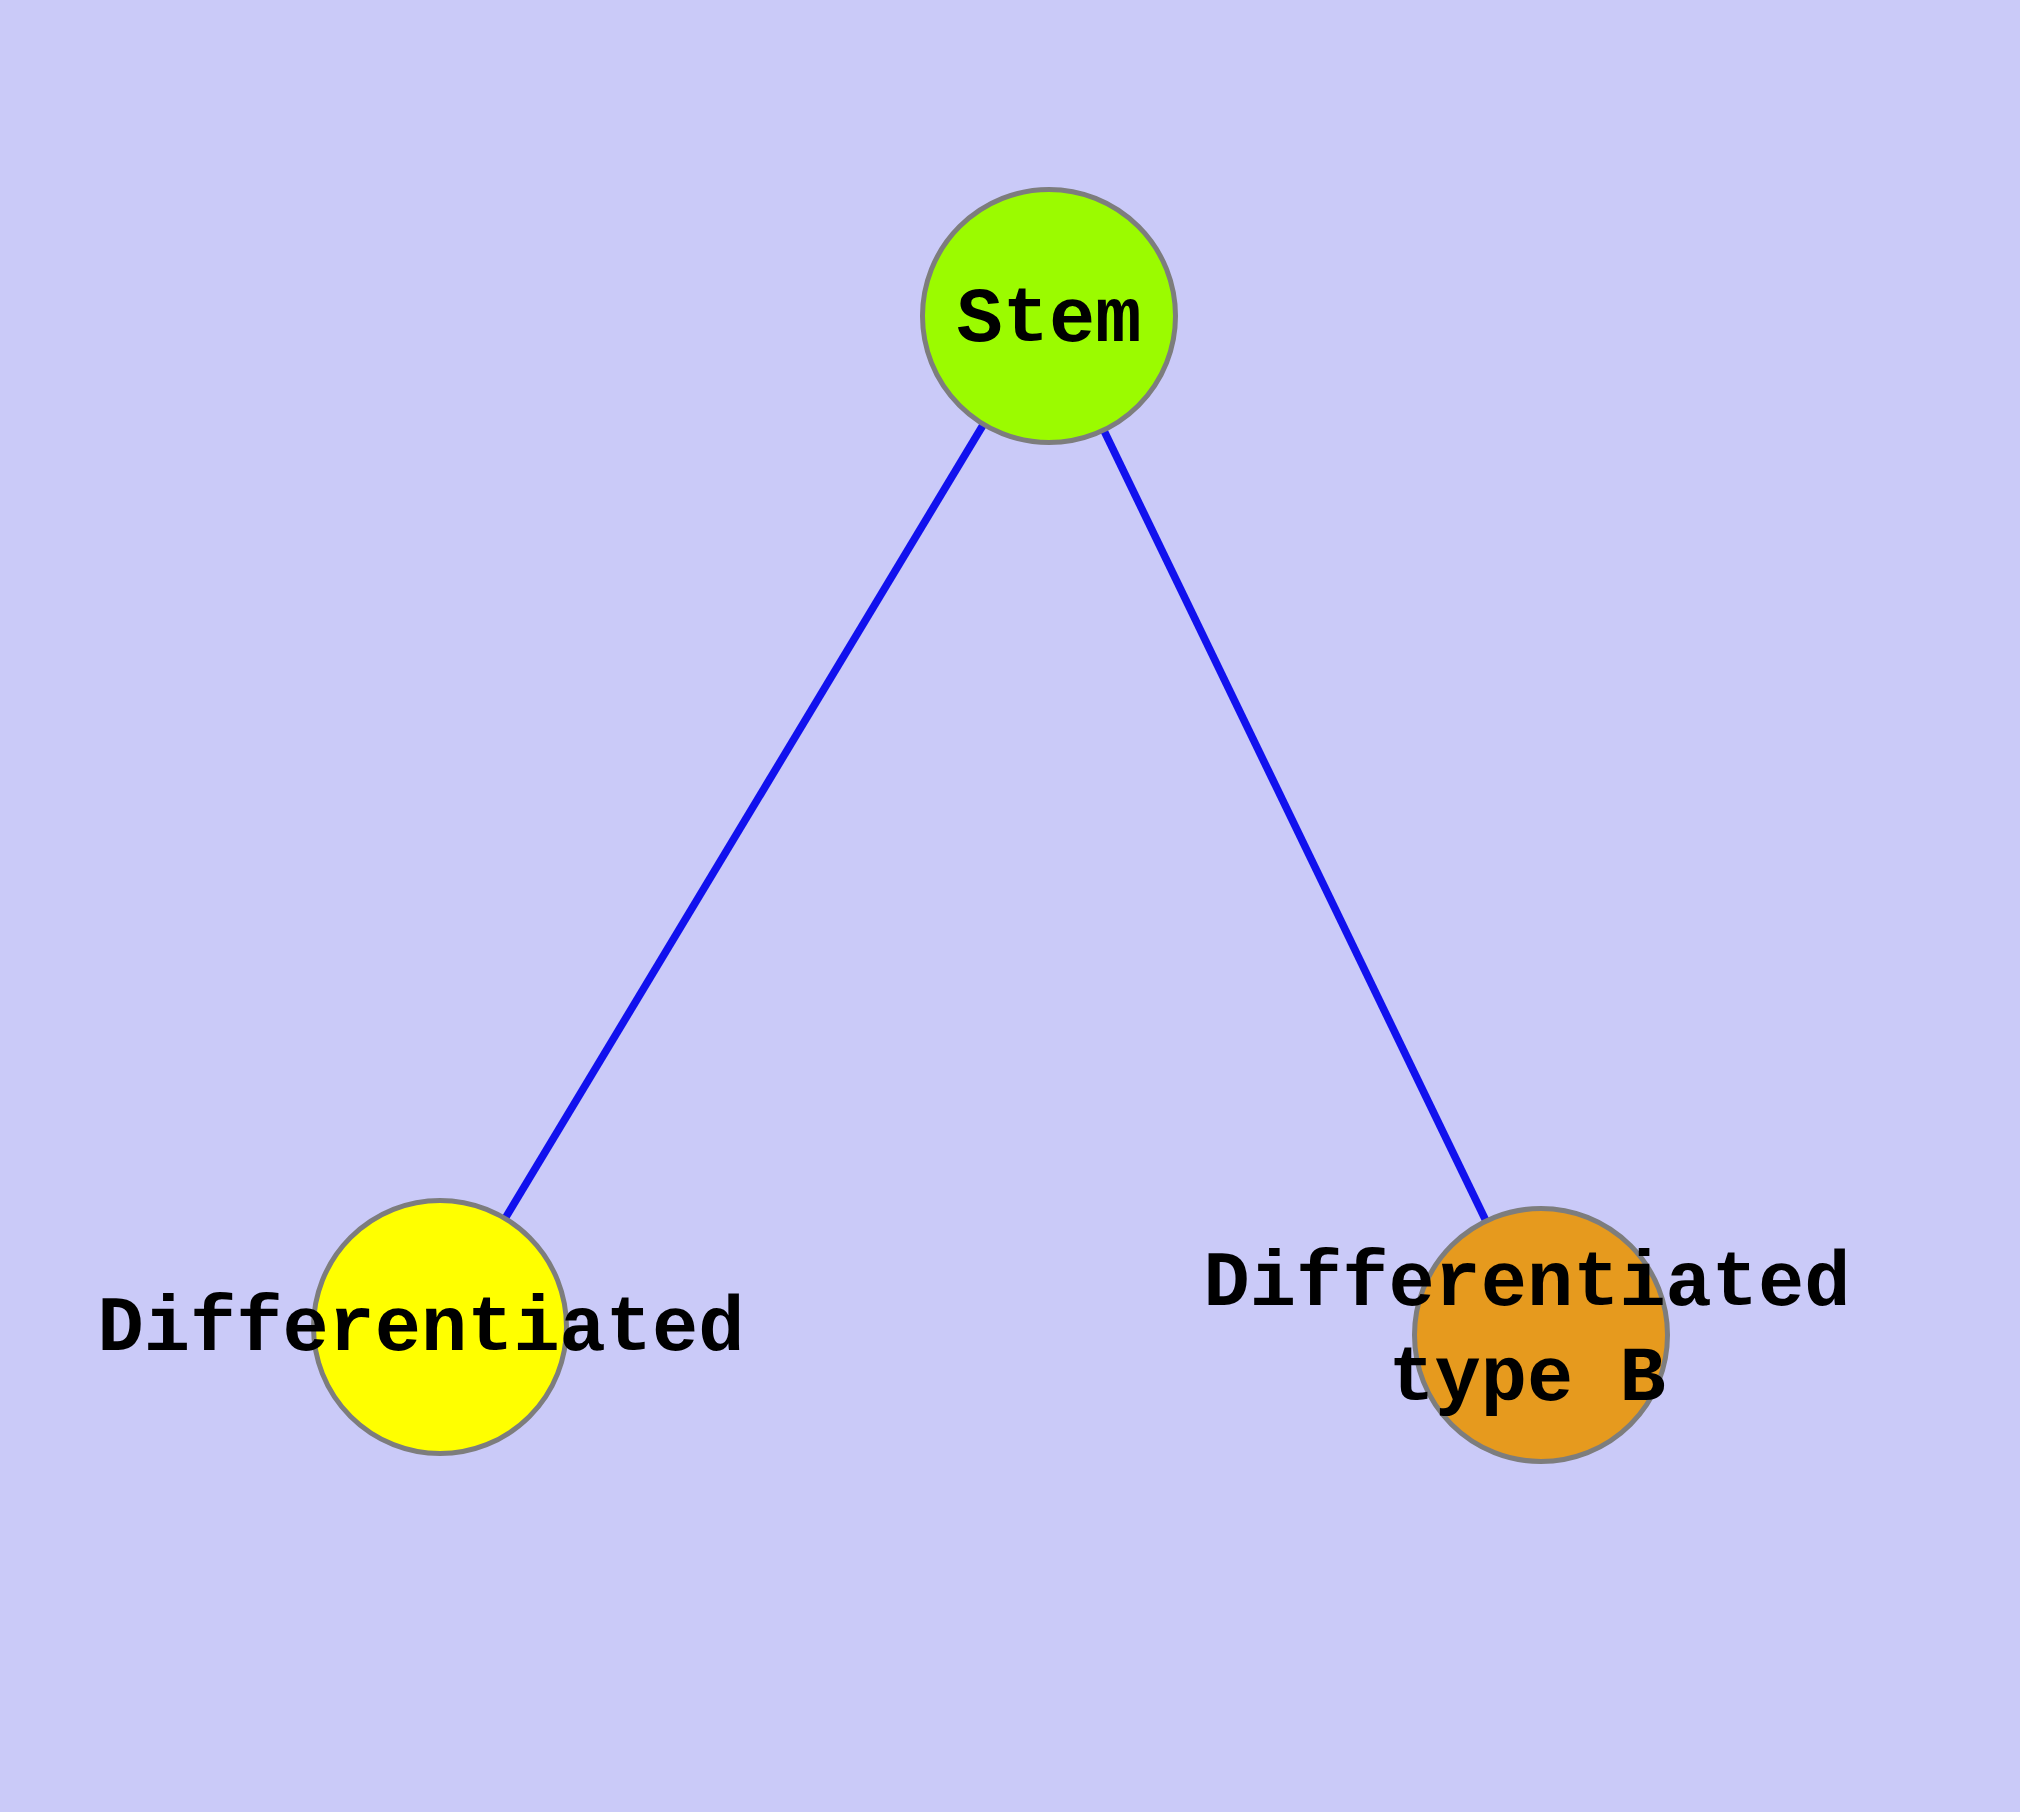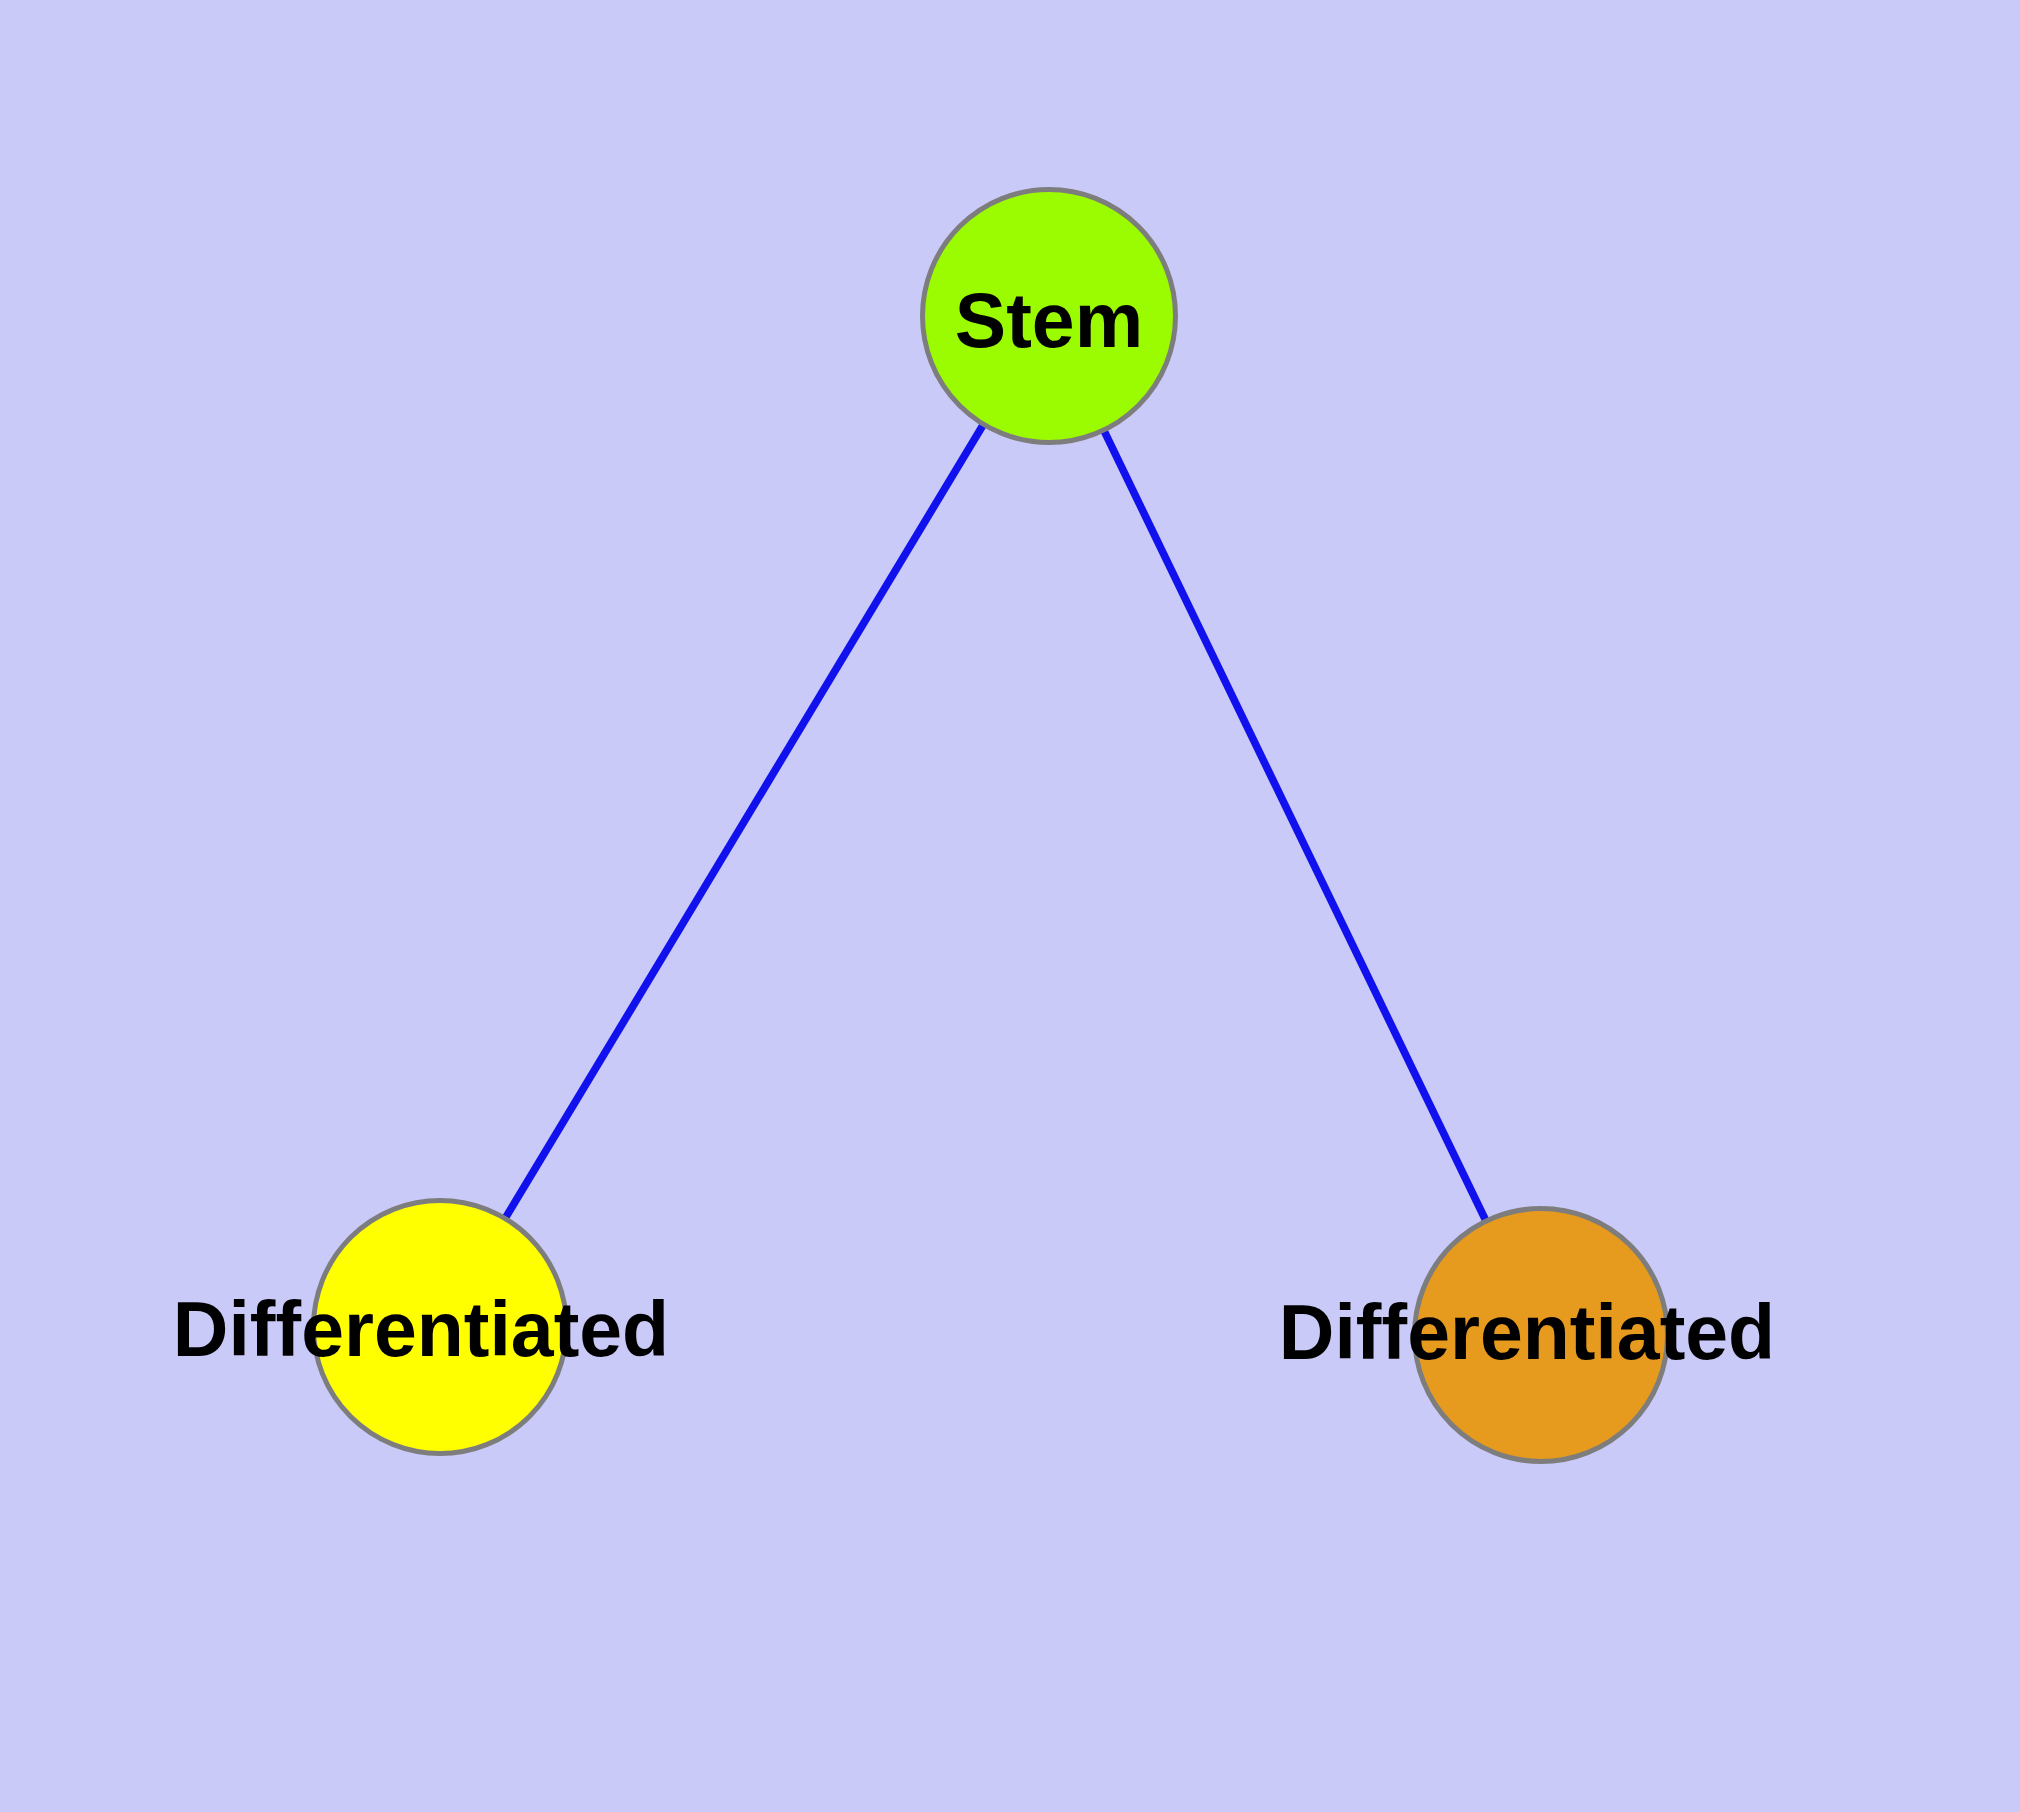--- a/index.html
+++ b/index.html
@@ -42,21 +42,21 @@
     box-sizing: border-box;
     border-radius: 50%;
     border: 5.1px solid var(--node-border-color);
   }
   .node-stem   { left: 920px; top: 187px;  background: var(--stem-fill); }
   .node-type-a { left: 311px;  top: 1198px; background: var(--type-a-fill); }
   .node-type-b { left: 1412px; top: 1206px; background: var(--type-b-fill); }
   .label {
     position: absolute;
     transform: translate(-50%, -50%);
-    font-family: Liberation Sans, sans-serif;
+    font-family: Liberation Mono, monospace;
     font-weight: 700;
     font-size: 77px;
     line-height: 95px;
     color: var(--label-color);
     text-align: center;
     white-space: nowrap;
   }
   .label-stem   { left: 1049px; top: 320px; }
   .label-type-a { left: 421px;  top: 1329px; }
   .label-type-b { left: 1527px; top: 1332px; }
@@ -78,16 +78,17 @@
   <div class="label label-stem">
     <div>Stem</div>
   </div>
 
   <div class="label label-type-a">
     <div>Differentiated</div>
   </div>
 
   <div class="label label-type-b">
     <div>Differentiated</div>
+    <div>type B</div>
   </div>
 
 </div>
 
 
 </body></html>

